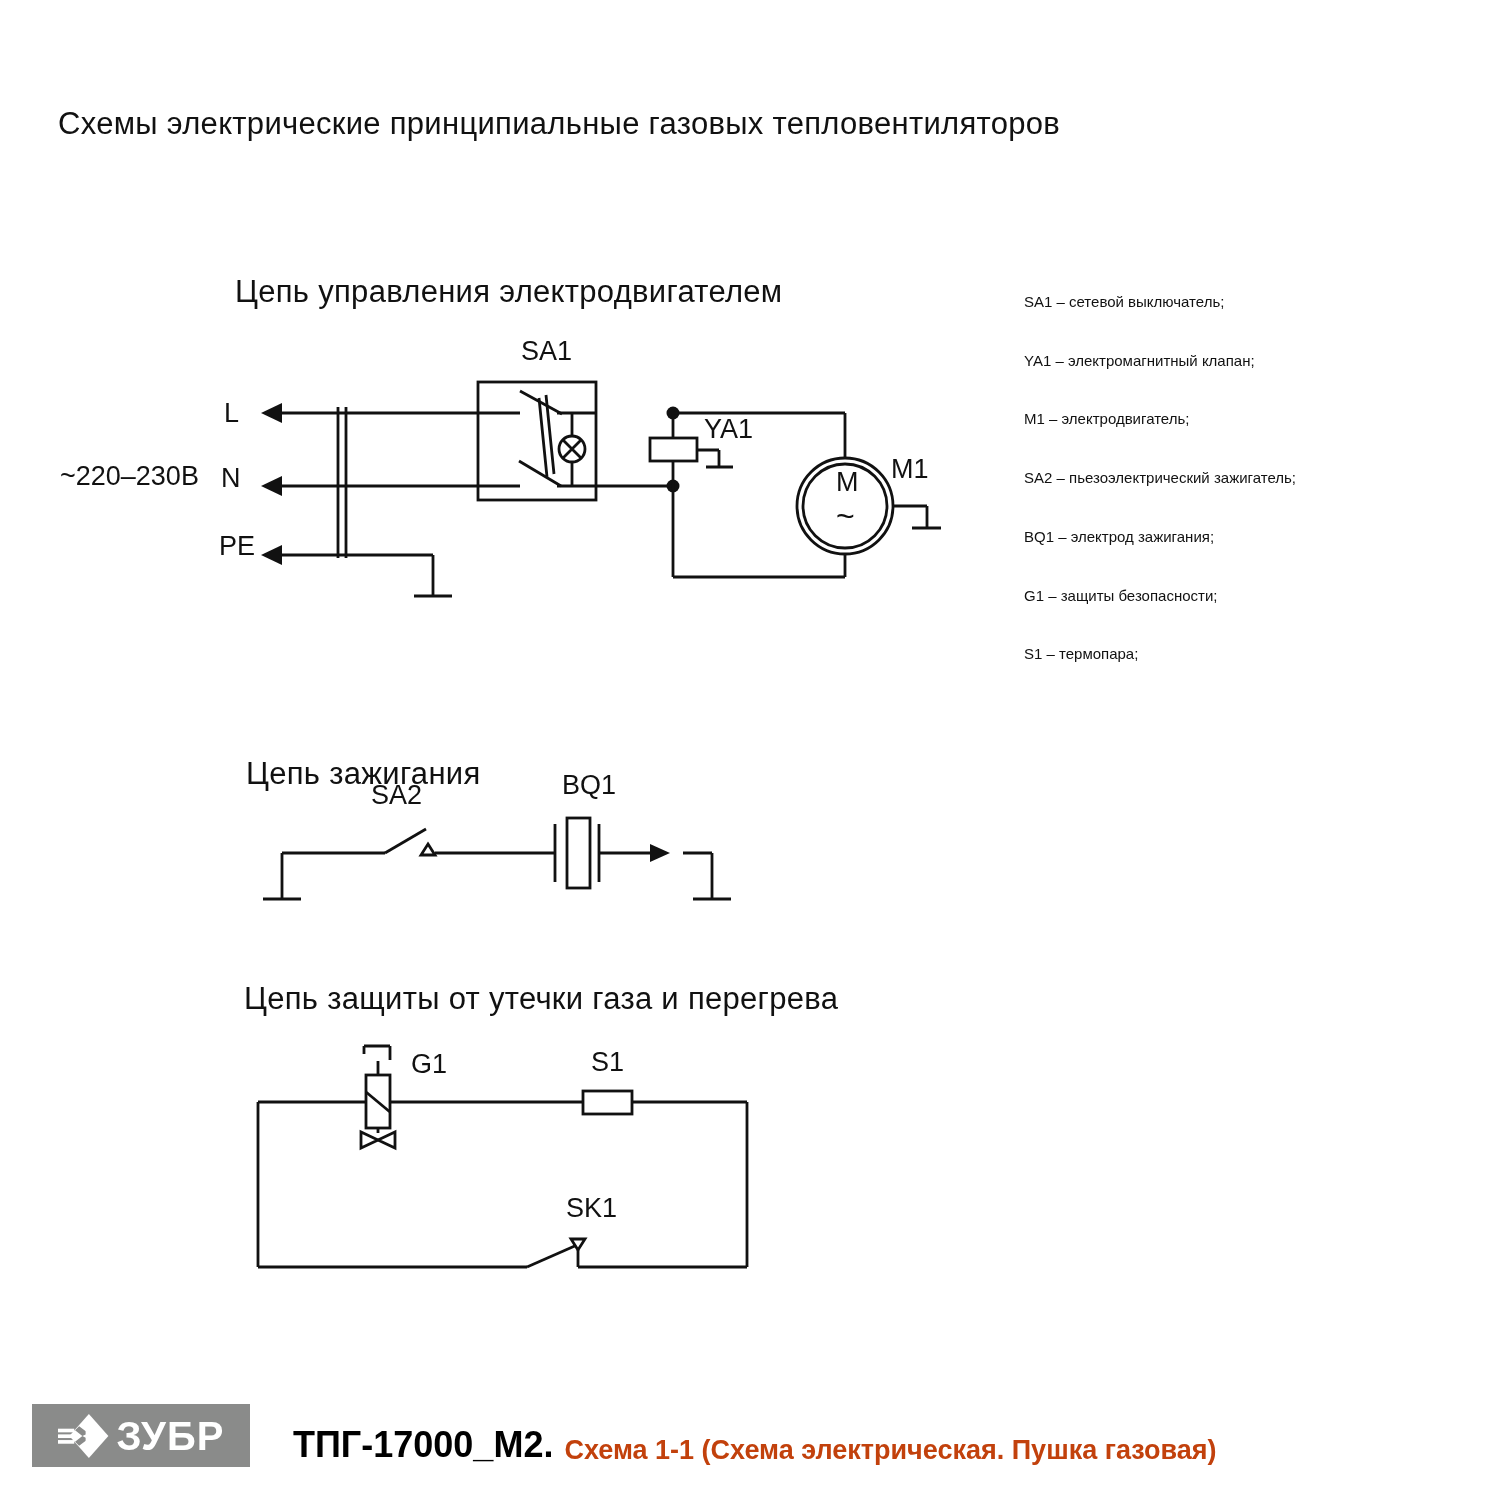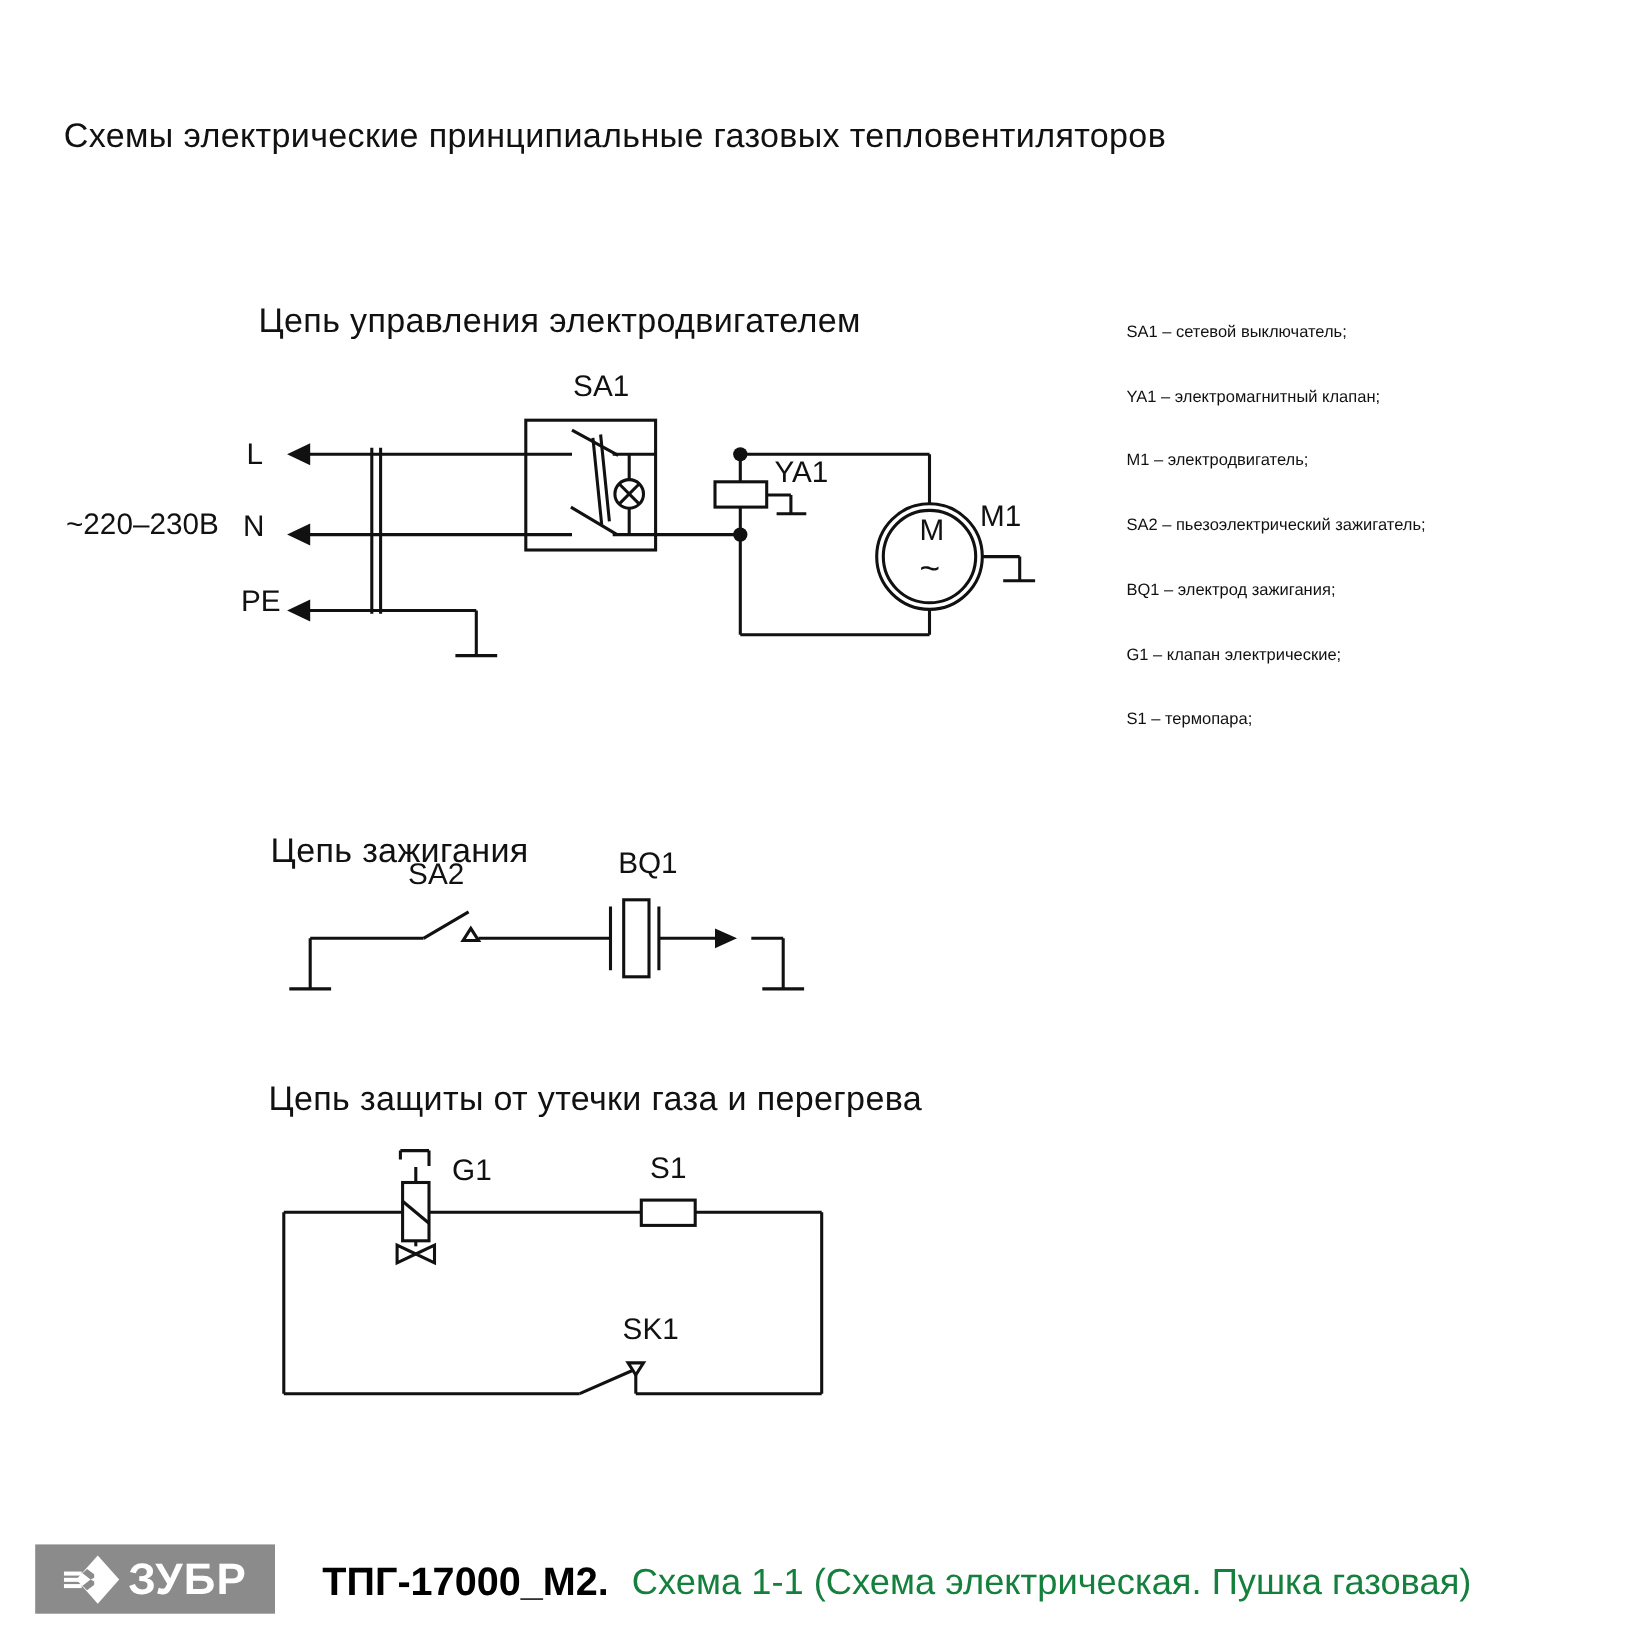--- a/index.html
+++ b/index.html
@@ -8,23 +8,23 @@
   .lbl{position:absolute;white-space:nowrap;color:#111;}
   .title-main{font-size:31px;letter-spacing:.3px;}
   .title-sec{font-size:31px;letter-spacing:.3px;}
   .dlab{font-size:27px;}
   #art{position:absolute;left:0;top:0;}
   #legend{position:absolute;left:1024px;top:273px;}
   #legend .legend-item{font-size:15px;line-height:58.7px;white-space:nowrap;}
   #footer-logo{position:absolute;left:32px;top:1404px;width:218px;height:63px;background:#8a8b8a;
                display:flex;align-items:center;justify-content:center;gap:7px;}
   #footer-logo .brand{color:#fff;font-weight:bold;font-size:40px;letter-spacing:1px;line-height:1;}
-  #footer-line{position:absolute;left:293px;top:1410px;height:56px;display:flex;align-items:center;gap:21px;}
+  #footer-line{position:absolute;left:293px;top:1410px;height:56px;display:flex;align-items:flex-end;gap:11px;}
   #footer-line .model{font-size:36px;font-weight:bold;color:#000;}
-  #footer-line .caption{font-size:33px;font-weight:400;color:#15803d;}
+  #footer-line .caption{font-size:27px;font-weight:700;color:#c2410c;}
 </style>
 </head>
 <body>
 
 <div id="canvas">
 
   <svg id="art" width="1500" height="1500" viewBox="0 0 1500 1500" fill="none" stroke="#111" stroke-width="2.8">
 
     <g>
       <g>
@@ -122,21 +122,21 @@
   <div class="lbl dlab" style="left:411px;top:1049px;">G1</div>
   <div class="lbl dlab" style="left:591px;top:1047px;">S1</div>
   <div class="lbl dlab" style="left:566px;top:1193px;">SK1</div>
 
   <div id="legend">
     <div class="legend-item">SA1 – сетевой выключатель;</div>
     <div class="legend-item">YA1 – электромагнитный клапан;</div>
     <div class="legend-item">M1 – электродвигатель;</div>
     <div class="legend-item">SA2 – пьезоэлектрический зажигатель;</div>
     <div class="legend-item">BQ1 – электрод зажигания;</div>
-    <div class="legend-item">G1 – клапан электрические;</div>
+    <div class="legend-item">G1 – защиты безопасности;</div>
     <div class="legend-item">S1 – термопара;</div>
   </div>
 
   <div id="footer-logo">
     <svg width="52" height="48" viewBox="0 0 64 58">
       <polygon points="38,2 62,29 38,56 14,29" fill="#ffffff"></polygon>
       <polygon points="26,17 42,29 26,41 21,36 30,29 21,22" fill="#8a8b8a"></polygon>
       <polygon points="34,22 44,29 34,36 34,31 30,29 34,27" fill="#ffffff"></polygon>
       <rect x="0" y="20" width="20" height="4.5" fill="#ffffff"></rect>
       <rect x="0" y="27" width="26" height="4.5" fill="#ffffff"></rect>

